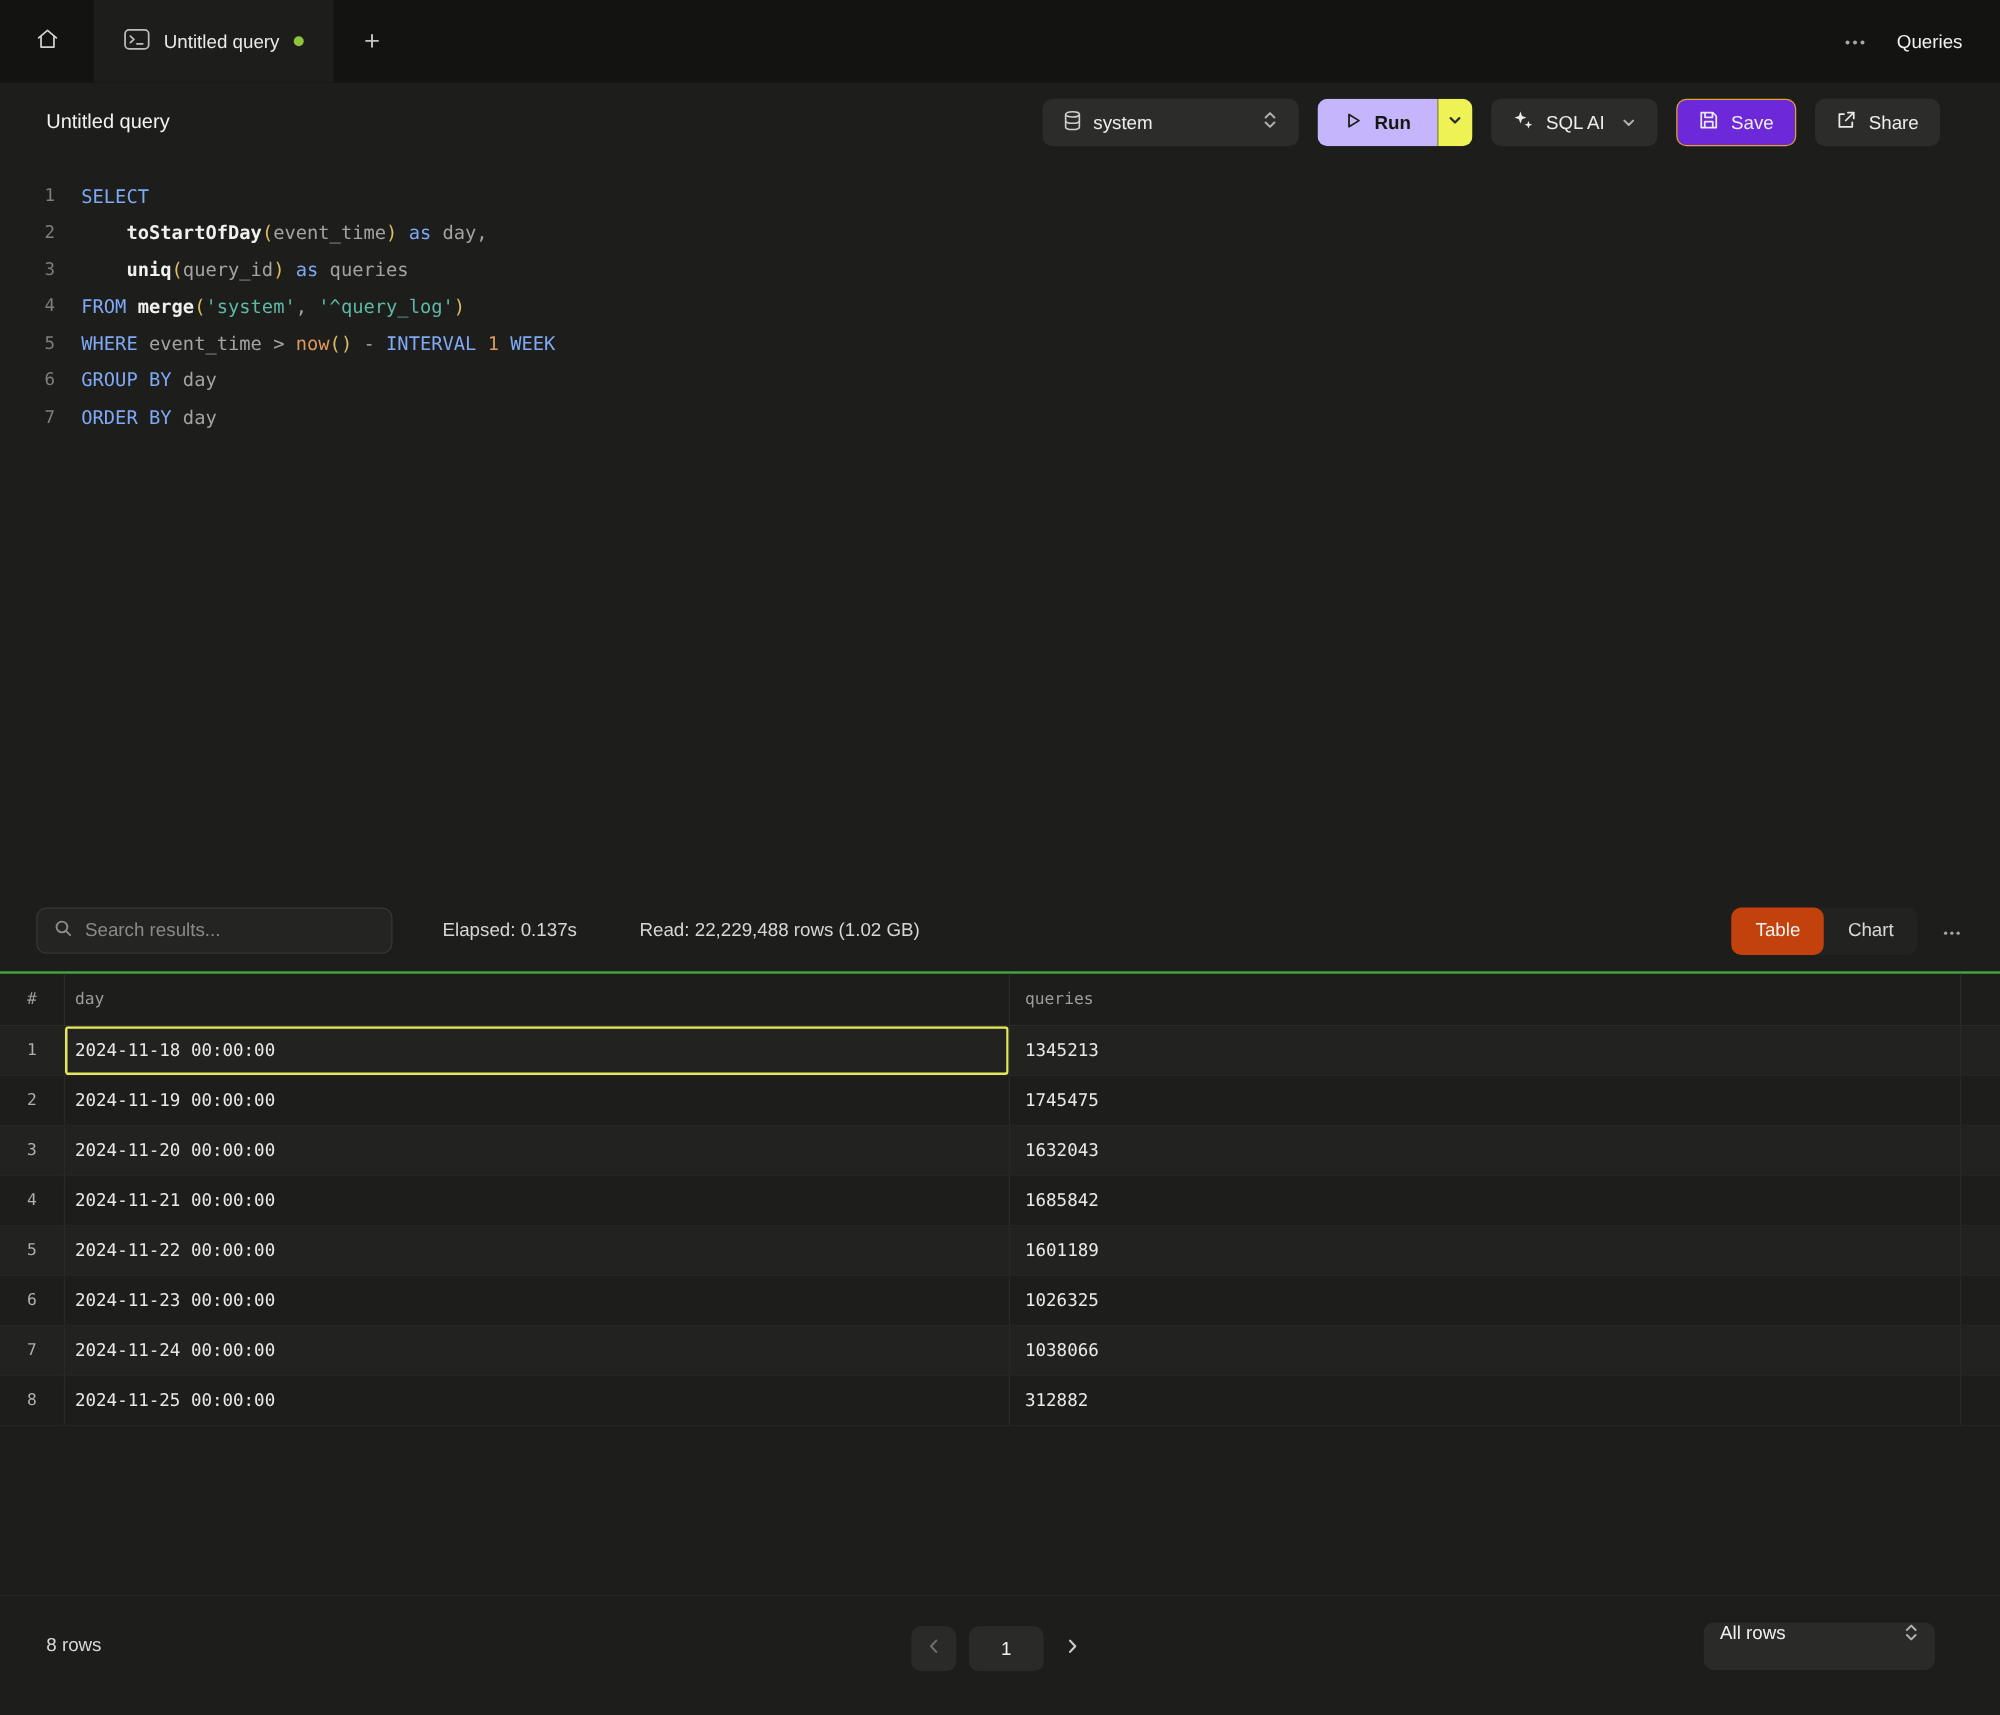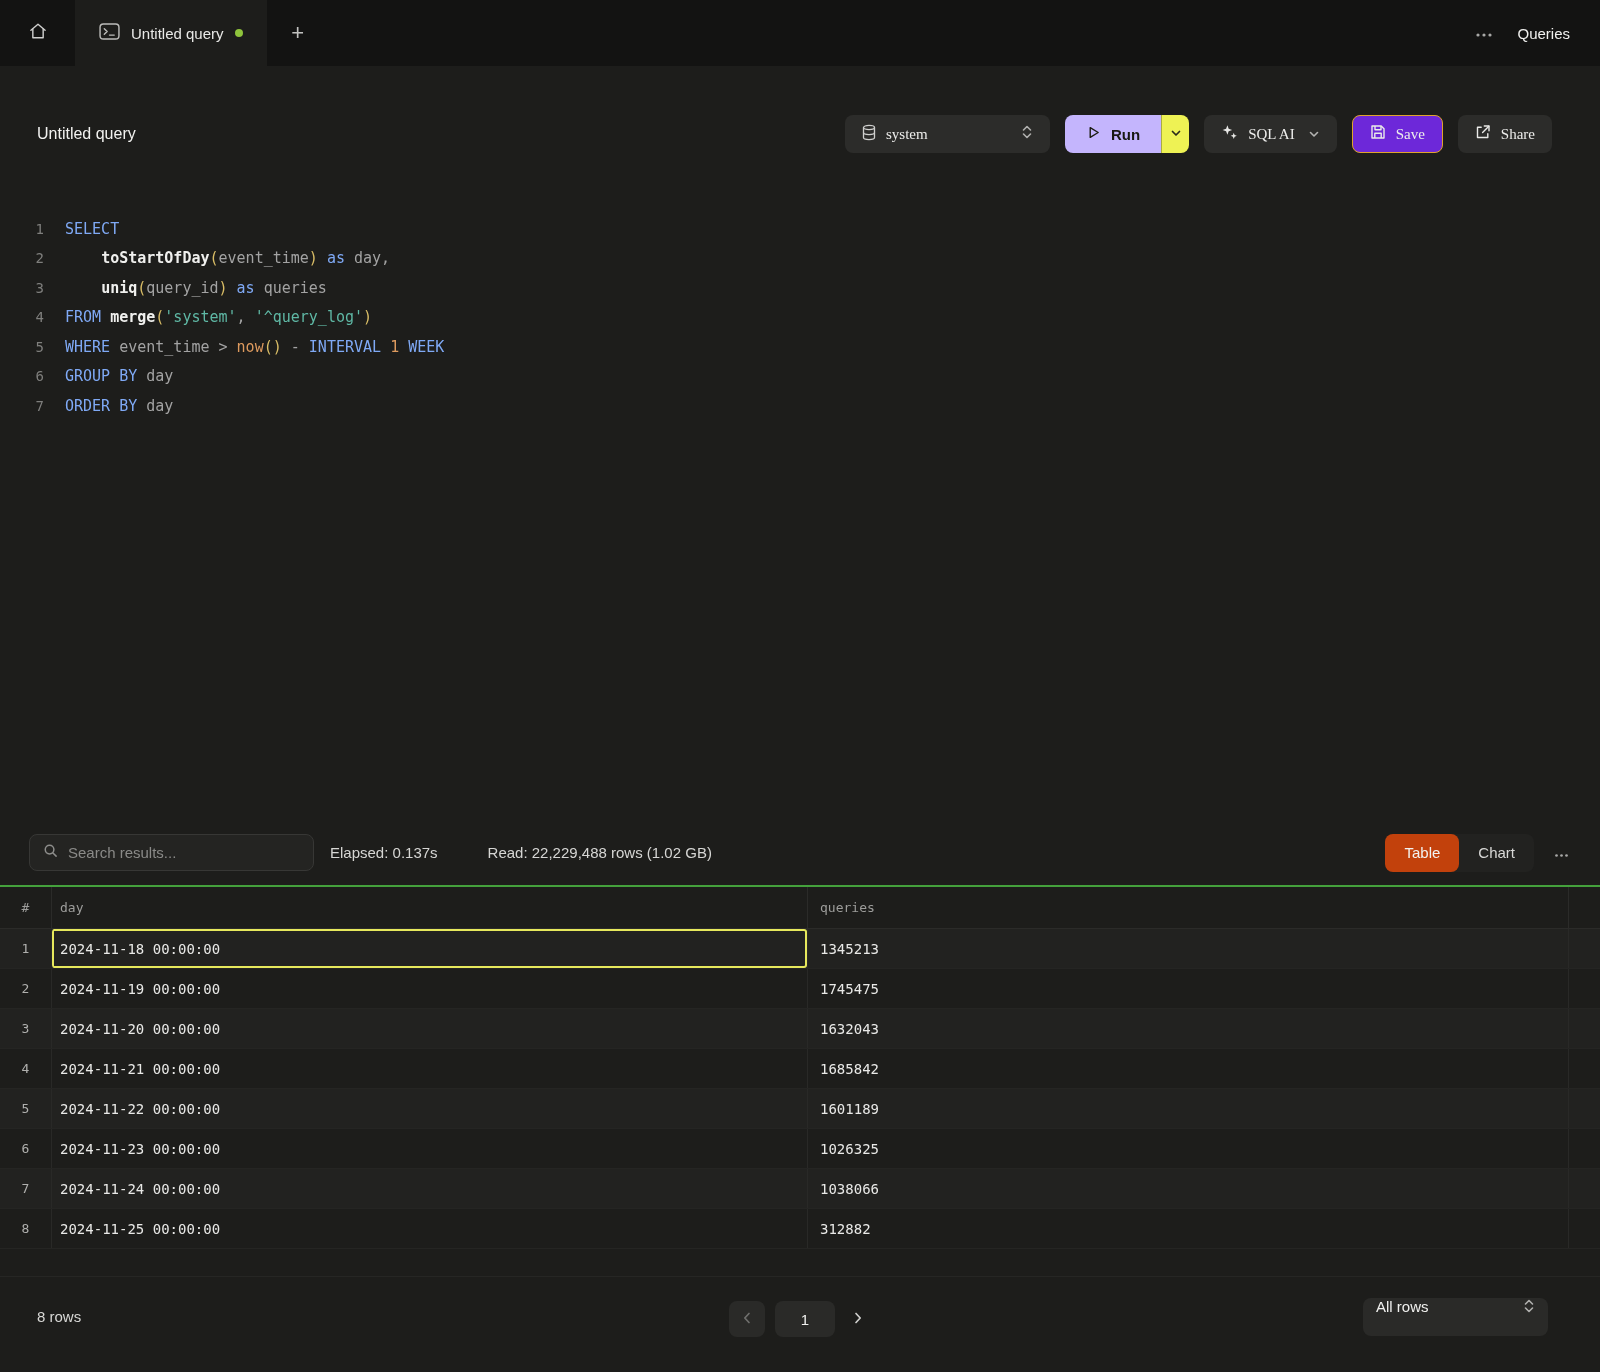--- a/index.html
+++ b/index.html
@@ -1,34 +1,34 @@
 <!DOCTYPE html>
 <html><head>
 <meta charset="utf-8">
 <style>
   * { margin:0; padding:0; box-sizing:border-box; }
   html,body { width:1600px; height:1372px; overflow:hidden; }
   body { background:#1d1d1b; color:#eceded; font-family:"Liberation Sans",sans-serif; }
-  .app { width:1600px; height:1372px; display:flex; flex-direction:column;gap:36px; }
+  .app { width:1600px; height:1372px; display:flex; flex-direction:column; }
 
   
   .tabbar { height:66px; background:#131312; display:flex; align-items:stretch; flex:none; }
   .home-btn { width:75px; display:flex; align-items:center; justify-content:center; cursor:pointer; }
   .tab { display:flex; align-items:center; gap:11px; padding:0 24px; background:#1d1d1b; font-size:15px; color:#e9e9e7; cursor:pointer; }
   .tab .dot { width:8px; height:8px; border-radius:50%; background:#8fc43c; }
   .newtab { width:62px; display:flex; align-items:center; justify-content:center; font-size:22px; color:#c2c2c0; cursor:pointer; }
   .tabbar-right { margin-left:auto; display:flex; align-items:center; gap:24px; padding-right:30px; }
   .queries-link { font-size:15px; color:#f0f0ee; cursor:pointer; }
   .icon-btn { display:flex; align-items:center; justify-content:center; cursor:pointer; }
 
   
   .toolbar { height:64px; display:flex; align-items:center; padding:0 48px 0 37px; flex:none; }
   .toolbar-title { font-size:16px; color:#f2f2f0; }
   .toolbar-actions { margin-left:auto; display:flex; align-items:center; gap:15px; }
-  .btn { height:38px; border-radius:8px; background:#2c2c2a; display:flex; align-items:center; gap:10px; padding:0 17px; font-size:15px; color:#ededeb; cursor:pointer; border:none; font-family:Liberation Serif, serif; }
+  .btn { height:38px; border-radius:8px; background:#2c2c2a; display:flex; align-items:center; gap:10px; padding:0 17px; font-size:15px; color:#ededeb; cursor:pointer; border:none; font-family:Liberation Sans, sans-serif; }
   .db-select { width:205px; }
   .db-select .grow { flex:1; text-align:left; }
   .run-group { display:flex; height:38px; border-radius:8px; overflow:hidden; }
   .run-main { background:#c4b5fd; color:#181812; display:flex; align-items:center; gap:10px; padding:0 21px; font-size:15px; font-weight:600; cursor:pointer; }
   .run-caret { background:#eef254; border-left:1px solid rgba(0,0,0,.28); width:28px; display:flex; align-items:center; justify-content:center; color:#2a2a1c; cursor:pointer; }
   .save-btn { background:#6d28d9; border:1.5px solid #dfa32e; }
   .caret-muted { color:#b3b3b1; display:flex; align-items:center; margin-left:3px; }
 
   
   .editor { height:598px; flex:none; padding-top:12px; font-family:"DejaVu Sans Mono","Liberation Mono",monospace; font-size:15px; cursor:text; }
@@ -42,21 +42,21 @@
   .tk-nm { color:#dd9a5e; }
   .tk-tx { color:#a3a3a3; }
 
   
   .results { flex:1; display:flex; flex-direction:column; min-height:0; }
   .results-toolbar { height:49px; display:flex; align-items:center; padding:0 30px 16px 29px; flex:none; }
   .search-box { width:285px; height:37px; border-radius:8px; background:#242422; border:1px solid #373735; display:flex; align-items:center; gap:10px; padding:0 13px; }
   .search-box input { background:transparent; border:none; outline:none; color:#e6e6e4; font-size:15px; width:100%; font-family:inherit; }
   .search-box input::placeholder { color:#8a8a88; }
   .stat { font-size:15px; color:#d6d6d4; }
-  .stat-elapsed { margin-left:16px; }
+  .stat-elapsed { margin-left:40px; }
   .stat-read { margin-left:50px; }
   .view-toggle { margin-left:auto; display:flex; align-items:center; background:#222220; border-radius:8px; }
   .view-btn { height:38px; padding:0 19px; font-size:15px; color:#d9d9d7; display:flex; align-items:center; border-radius:8px; cursor:pointer; }
   .view-btn.active { background:#c2410c; color:#f2f2f0; }
   .more-btn { margin-left:19px; cursor:pointer; }
   .green-rule { height:2px; background:#44a13c; flex:none; }
 
   
   .grid-header, .trow { display:grid; grid-template-columns:51px 756px 1fr 32px; align-items:stretch; }
   .grid-header { height:42px; font-family:"DejaVu Sans Mono","Liberation Mono",monospace; font-size:13px; color:#9d9d9b; border-bottom:1px solid #2b2b29; flex:none; }

